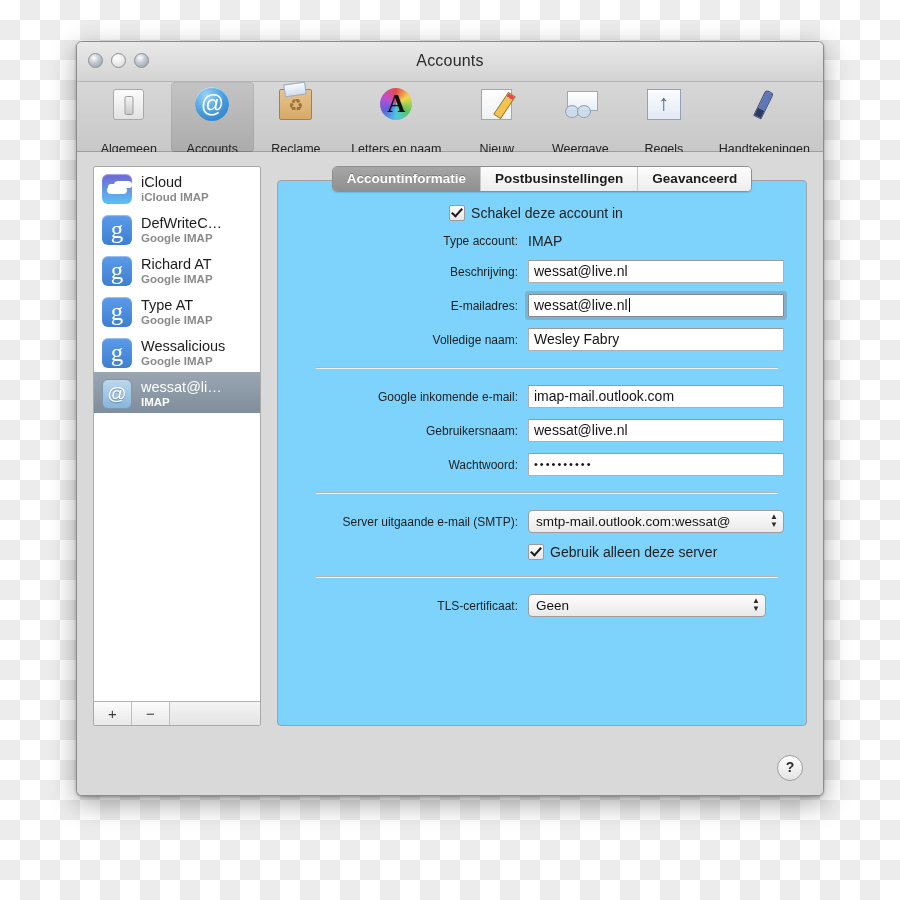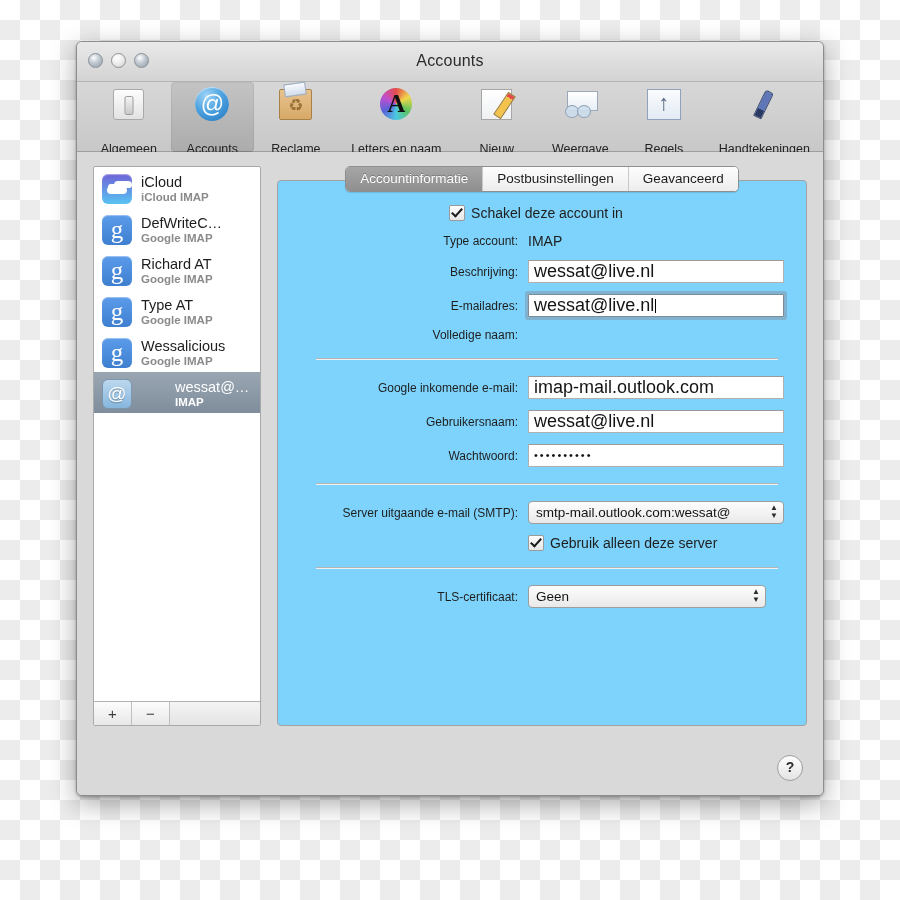--- a/index.html
+++ b/index.html
@@ -227,21 +227,21 @@
     align-items: flex-start;
     gap: 9px;
     padding: 7px 8px;
     height: 41px;
     box-sizing: border-box;
   }
   .acct.selected {
     background: linear-gradient(to bottom, #9aa6b2 0%, #7f8d9c 100%);
   }
   .acct.selected .a-name,
-  .acct.selected .a-sub { color: #ffffff; margin-left: 34px; }
+  .acct.selected .a-sub { color: #ffffff; }
   .a-icon { width: 30px; height: 30px; flex: none; border-radius: 6px; position: relative; }
   .a-icon.icloud {
     background: linear-gradient(to bottom, #6f63d6 0%, #58c4f2 100%);
     box-shadow: inset 0 1px 1px rgba(255,255,255,.45);
   }
   .a-icon.icloud:after {
     content:""; position:absolute; left:5px; top:11px;
     width:20px; height:9px; border-radius: 9px 9px 7px 7px; background:#fff;
     box-shadow: 6px -5px 0 -1px #fff, -1px -3px 0 -2px #fff;
   }
@@ -310,20 +310,21 @@
     background: #fdfdfd;
     box-shadow: 0 1px 1px rgba(0,0,0,.12);
   }
   .tab {
     padding: 4px 14px 5px 14px;
     font-size: 13.5px;
     color: #1c1c1c;
     border-right: 1px solid #c9c9c9;
     background: linear-gradient(to bottom,#fdfdfd,#ededed);
     white-space: nowrap;
+    font-weight: bold;
   }
   .tab:last-child { border-right: none; }
   .tab.active {
     background: linear-gradient(to bottom,#a6a6a6,#8f8f8f);
     color: #ffffff;
     text-shadow: 0 -1px 0 rgba(0,0,0,.25);
   }
 
   .box {
     position: absolute;
@@ -350,21 +351,21 @@
   }
   .rvalue { font-size: 14px; color: #1e1e1e; }
 
   .tfield {
     flex: 1;
     height: 23px;
     background: #ffffff;
     border: 1px solid #b0b0b0;
     border-top-color: #9a9a9a;
     box-sizing: border-box;
-    font-size: 18px;
+    font-size: 14px;
     color: #141414;
     padding: 0 5px;
     line-height: 21px;
     border-radius: 1px;
     white-space: nowrap;
     overflow: hidden;
   }
   .tfield.focused {
     outline: none;
     box-shadow: 0 0 0 3px rgba(131,151,172,0.55);
@@ -612,20 +613,21 @@
             <div class="tfield">wessat@live.nl</div>
           </div>
 
           <div class="row">
             <div class="rlabel">E-mailadres:</div>
             <div class="tfield focused"><span>wessat@live.nl</span><span class="caret"></span></div>
           </div>
 
           <div class="row">
             <div class="rlabel">Volledige naam:</div>
+            <div class="tfield">Wesley Fabry</div>
           </div>
 
           <div class="sep"></div>
 
           <div class="row">
             <div class="rlabel">Google inkomende e-mail:</div>
             <div class="tfield">imap-mail.outlook.com</div>
           </div>
 
           <div class="row">

